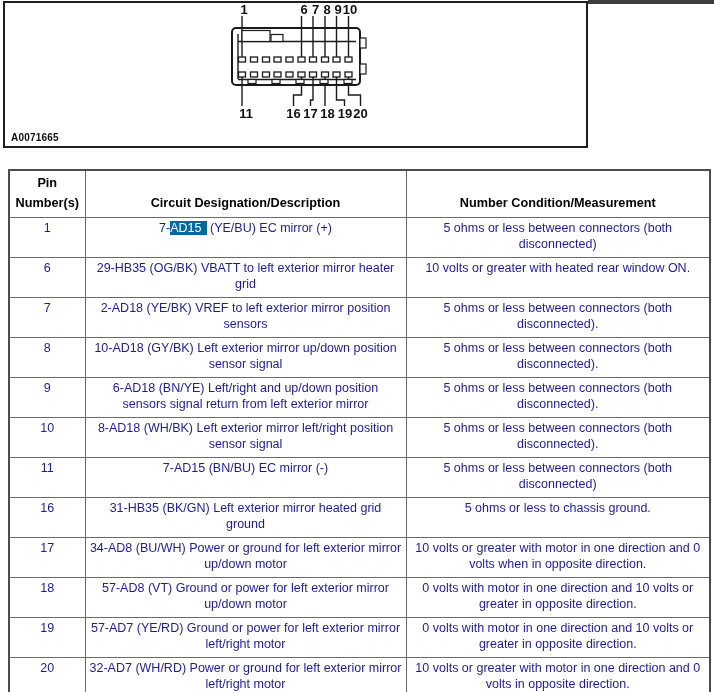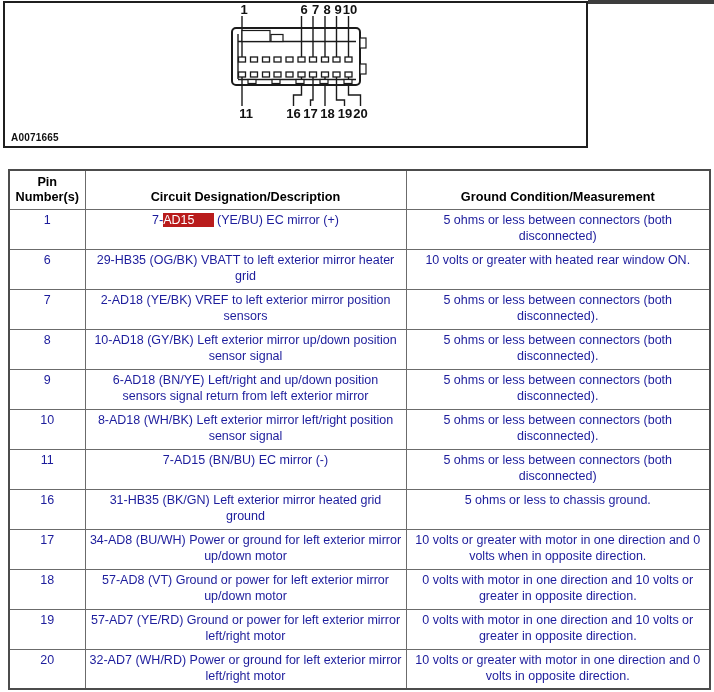--- a/index.html
+++ b/index.html
@@ -27,32 +27,32 @@
   .pin-num{font-family:"Liberation Sans",sans-serif;font-size:13px;font-weight:bold;fill:#111;text-anchor:middle;}
   
   table.pinout{
     position:absolute;left:8px;top:169px;width:701px;
     border-collapse:collapse;table-layout:fixed;background:#fff;
     border:2px solid #4c4c4c;
   }
   table.pinout th, table.pinout td{border:1px solid #6b6b6b;overflow:hidden;}
   thead th{
     color:#000;font-size:12.7px;font-weight:bold;text-align:center;
-    vertical-align:bottom;padding:2px 3px 4px 3px;line-height:15px;height:39px;
+    vertical-align:bottom;padding:2px 3px 4px 3px;line-height:20px;height:39px;
     box-sizing:border-box;
   }
   tbody td{
     color:#1c1c9c;font-size:12.5px;line-height:16px;vertical-align:top;
     padding:2px 4px;box-sizing:border-box;
   }
   tbody tr{height:40px;}
   td.pin{text-align:center;}
   td.circuit{text-align:center;}
   td.cond{text-align:center;}
-  .hl{background:#b91c1c;color:#ffffff;padding-right:19px;margin-top:44px;}
+  .hl{background:#0369a1;color:#ffffff;padding-right:5px;margin-top:44px;}
 </style>
 </head>
 <body>
 
 <div class="top-strip"></div>
 
 <div class="figure-box">
   <svg width="581" height="143" viewBox="0 0 581 143">
 
     <line class="ln" x1="237" y1="13" x2="237" y2="54"></line>
@@ -124,21 +124,21 @@
 <table class="pinout">
   <colgroup>
       <col style="width:76px">
       <col style="width:321px">
       <col style="width:304px">
     </colgroup>
   <thead>
     <tr>
       <th>Pin Number(s)</th>
       <th>Circuit Designation/Description</th>
-      <th>Ground Condition/Measurement</th>
+      <th>Number Condition/Measurement</th>
     </tr>
   </thead>
   <tbody>
     <tr>
       <td class="pin">1</td>
       <td class="circuit"><span>7-</span><span class="hl">AD15</span><span> (YE/BU) EC mirror (+)</span></td>
       <td class="cond">5 ohms or less between connectors (both disconnected)</td>
     </tr>
     <tr>
       <td class="pin">6</td>

